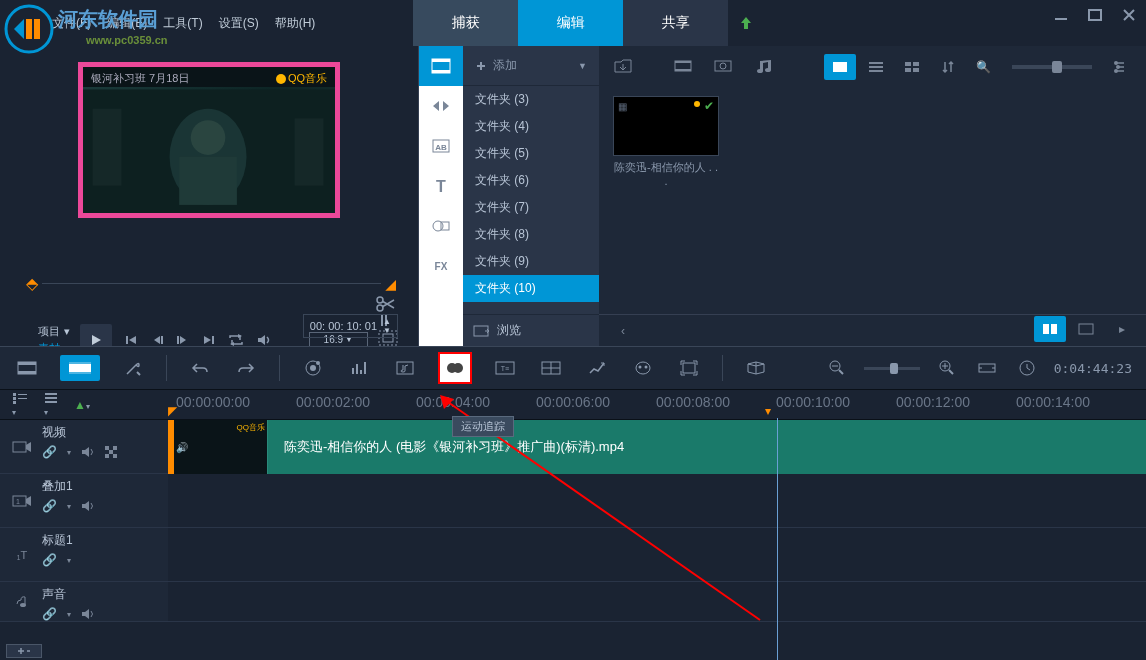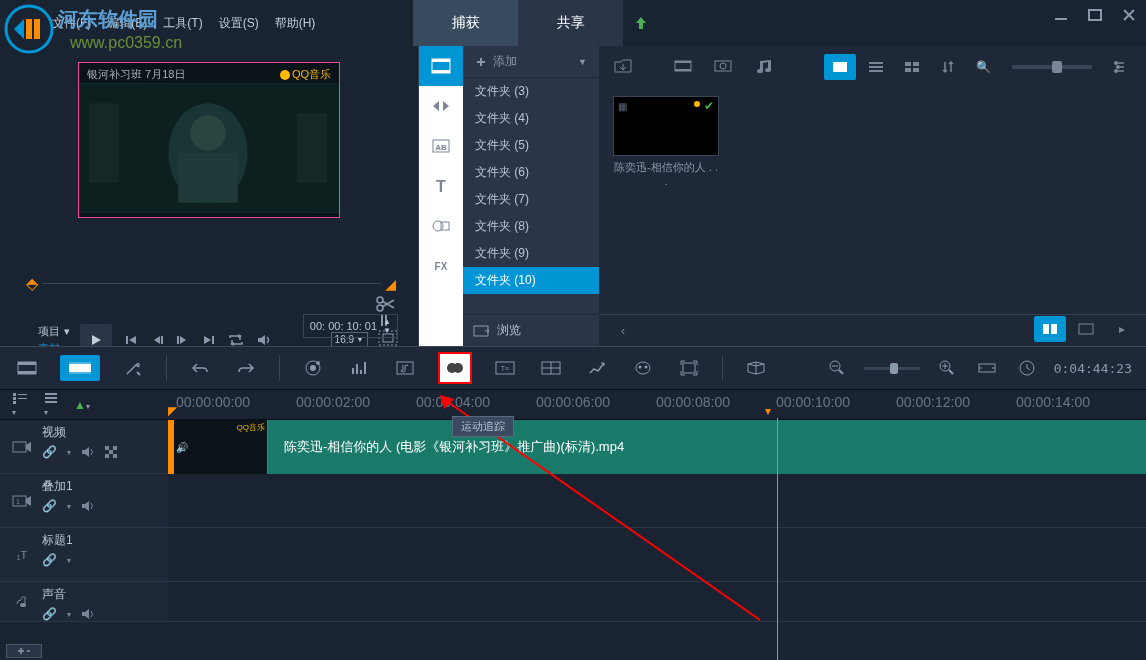--- a/index.html
+++ b/index.html
@@ -3,63 +3,63 @@
 <meta charset="utf-8">
 <style>
 * { margin: 0; padding: 0; box-sizing: border-box; font-family: "Microsoft YaHei", sans-serif; }
 body { background: #1a2332; color: #b8c5d6; font-size: 12px; width: 1146px; height: 660px; overflow: hidden; position: relative; }
 
 
 .titlebar { height: 46px; background: #1a2332; display: flex; align-items: center; position: relative; }
 .logo-area { position: absolute; left: 0; top: 0; width: 190px; height: 60px; z-index: 10; }
 .logo-circle { width: 50px; height: 50px; position: absolute; left: 4px; top: 4px; }
 .logo-text { position: absolute; left: 58px; top: 6px; color: #5a9fd4; font-size: 20px; font-weight: bold; }
-.logo-sub { position: absolute; left: 70px; top: 34px; color: #6a8f3a; font-size: 16px; font-weight: normal; }
+.logo-sub { position: absolute; left: 86px; top: 34px; color: #6a8f3a; font-size: 11px; font-weight: bold; }
 .menubar { display: flex; gap: 0; margin-left: 44px; }
 .menu-item { padding: 4px 8px; color: #c0ccd8; cursor: pointer; font-size: 12px; }
 .top-tabs { display: flex; margin-left: 90px; height: 46px; }
 .top-tab { width: 105px; display: flex; align-items: center; justify-content: center; font-size: 14px; color: #fff; cursor: pointer; }
 .top-tab.capture { background: #374a5e; text-align: center; }
 .top-tab.edit { background: #0096d6; }
 .top-tab.share { background: #2a3548; }
 .upload-arrow { margin-left: 10px; display: flex; align-items: center; }
 .window-controls { position: absolute; right: 8px; top: 8px; display: flex; gap: 18px; }
 .win-btn { width: 16px; height: 16px; cursor: pointer; color: #8a98ac; }
 
 
 .main-area { height: 300px; display: flex; background: #1a2332; }
 
 
 .preview-panel { width: 418px; background: #1a2332; position: relative; }
-.preview-video { position: absolute; left: 78px; top: 16px; width: 262px; height: 156px; background: #0a1418; border: 1px solid #ec4899; overflow: hidden; }
+.preview-video { position: absolute; left: 78px; top: 16px; width: 262px; height: 156px; background: #0a1418; border: 5px solid #ec4899; overflow: hidden; }
 .video-overlay-text { position: absolute; left: 8px; top: 4px; color: #aab; font-size: 11px; }
 .video-overlay-right { position: absolute; right: 8px; top: 4px; color: #ffb700; font-size: 11px; display: flex; align-items: center; gap: 2px; }
 .video-scene { position: absolute; left: 0; top: 20px; width: 100%; height: 130px; background: linear-gradient(135deg, #1a3a3a 0%, #0d2525 50%, #1a3030 100%); }
 .seek-row { position: absolute; left: 26px; top: 228px; width: 370px; display: flex; align-items: center; }
 .seek-marker { color: #ff8c00; font-size: 16px; }
 .seek-line { flex: 1; height: 1px; background: #3a4658; margin: 0 4px; }
 .seek-end-marker { color: #ff8c00; font-size: 14px; }
 .cut-icon { position: absolute; right: 22px; top: 250px; }
 .preview-labels { position: absolute; left: 38px; top: 278px; font-size: 11px; }
 .preview-label-row { display: flex; align-items: center; gap: 4px; margin-bottom: 2px; }
 .preview-label-active { color: #0096d6; }
 .playback-controls { position: absolute; left: 80px; top: 278px; display: flex; align-items: center; gap: 12px; }
 .play-btn { width: 32px; height: 32px; background: #2a3548; display: flex; align-items: center; justify-content: center; cursor: pointer; border-radius: 2px; }
 .ctrl-btn { cursor: pointer; color: #8a98ac; }
-.aspect-ratio { position: absolute; right: 50px; top: 286px; border: 1px solid #5a6678; padding: 1px 3px; font-size: 10px; display: flex; align-items: center; gap: 2px; }
+.aspect-ratio { position: absolute; right: 50px; top: 286px; border: 1px solid #5a6678; padding: 1px 14px; font-size: 10px; display: flex; align-items: center; gap: 2px; }
 .framing-icon { position: absolute; right: 20px; top: 284px; }
 .timecode { position: absolute; right: 20px; bottom: 8px; border: 1px solid #3a4658; padding: 2px 6px; font-family: monospace; font-size: 11px; display: flex; align-items: center; gap: 2px; }
 
 
 .library-panel { flex: 1; background: #1e2838; display: flex; border-left: 1px solid #353f52; }
 .lib-sidebar { width: 44px; background: #ffffff; display: flex; flex-direction: column; }
 .lib-side-btn { height: 40px; display: flex; align-items: center; justify-content: center; cursor: pointer; color: #7a8698; }
 .lib-side-btn.active { background: #0096d6; color: #fff; }
 .lib-folders { width: 136px; background: #2a3548; display: flex; flex-direction: column; }
-.lib-add-row { height: 32px; display: flex; align-items: center; padding: 0 12px; gap: 6px; color: #8a98ac; border-bottom: 1px solid #1e2838; }
+.lib-add-row { height: 40px; display: flex; align-items: center; padding: 0 12px; gap: 6px; color: #8a98ac; border-bottom: 1px solid #1e2838; }
 .lib-folder-item { padding: 5px 12px; cursor: pointer; font-size: 12px; }
 .lib-folder-item.selected { background: #0096d6; color: #fff; }
 .lib-browse { height: 32px; display: flex; align-items: center; padding: 0 10px; gap: 8px; border-top: 1px solid #1e2838; margin-top: auto; }
 .lib-content { flex: 1; background: #1e2838; position: relative; }
 .lib-toolbar { height: 40px; display: flex; align-items: center; padding: 0 8px; gap: 8px; }
 .lib-tool-btn { width: 32px; height: 26px; display: flex; align-items: center; justify-content: center; cursor: pointer; color: #7a8698; border-radius: 2px; }
 .lib-tool-btn.active { background: #0096d6; color: #fff; }
 .lib-right-tools { position: absolute; right: 10px; top: 8px; display: flex; gap: 4px; align-items: center; }
 .lib-zoom-slider { width: 80px; height: 4px; background: #3a4658; margin: 0 8px; position: relative; }
 .lib-zoom-thumb { position: absolute; left: 40px; top: -4px; width: 10px; height: 12px; background: #7a8698; border-radius: 2px; }
@@ -137,20 +137,21 @@
   </div>
   <div class="menubar">
     <div class="menu-item">文件(F)</div>
     <div class="menu-item">编辑(E)</div>
     <div class="menu-item">工具(T)</div>
     <div class="menu-item">设置(S)</div>
     <div class="menu-item">帮助(H)</div>
   </div>
   <div class="top-tabs">
     <div class="top-tab capture">捕获</div>
+    <div class="top-tab edit">编辑</div>
     <div class="top-tab share">共享</div>
   </div>
   <div class="upload-arrow">
     <svg width="16" height="16" viewBox="0 0 16 16">
         <path d="M8 2 L13 8 L10 8 L10 14 L6 14 L6 8 L3 8 Z" fill="#4caf50"></path>
       </svg>
   </div>
   <div class="window-controls">
     <div class="win-btn">
         <svg width="14" height="14">

